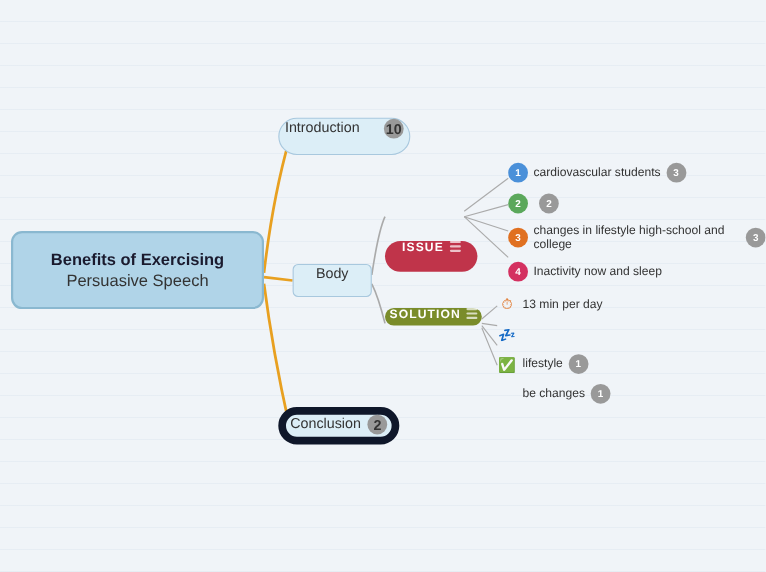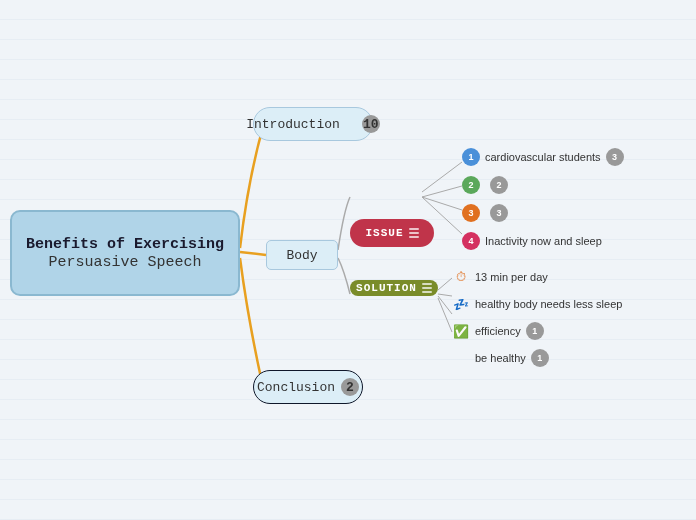--- a/index.html
+++ b/index.html
@@ -30,32 +30,30 @@
       position: absolute;
       top: 0; left: 0;
       width: 696px;
       height: 520px;
       pointer-events: none;
     }
 
     .node {
       position: absolute;
       display: flex;
-      align-items: center;
       justify-content: center;
       text-align: center;
-      font-family: Liberation Mono, monospace;
     }
 
     
     .node-central {
       left: 10px;
       top: 210px;
       width: 230px;
-      height: 86px;
+      height: 71px;
       background: #b0d4e8;
       border-radius: 10px;
       border: 2px solid #8ab8d0;
       flex-direction: column;
     }
     .node-central .title {
       font-size: 15px;
       font-weight: bold;
       color: #1a1a2e;
       line-height: 1.3;
@@ -96,21 +94,21 @@
     }
 
     
     .node-conclusion {
       left: 253px;
       top: 370px;
       width: 110px;
       height: 34px;
       background: #dceef7;
       border-radius: 17px;
-      border: 1px solid #0f172a;
+      border: 7px solid #0f172a;
     }
     .node-conclusion span {
       font-size: 13px;
       color: #333;
     }
 
     
     .node-issue {
       left: 350px;
       top: 183px;
@@ -309,40 +307,40 @@
     <span class="num-badge nb-1">1</span>
     <span>cardiovascular students</span>
     <span class="badge badge-gray" style="margin-left:5px;">3</span>
   </div>
   <div class="issue-item">
     <span class="num-badge nb-2">2</span>
     <span class="badge badge-gray" style="margin-left:5px;">2</span>
   </div>
   <div class="issue-item">
     <span class="num-badge nb-3">3</span>
+    <span>changes in lifestyle high-school and college</span>
     <span class="badge badge-gray" style="margin-left:5px;">3</span>
   </div>
   <div class="issue-item">
     <span class="num-badge nb-4">4</span>
     <span>Inactivity now and sleep</span>
   </div>
 </div>
 
 <div class="solution-children">
   <div class="solution-item">
     <span class="sol-icon" style="color:#e07020;">⏱</span>
     <span>13 min per day</span>
   </div>
   <div class="solution-item">
     <span class="sol-icon" style="color:#555;">💤</span>
-    <span>healthy body needs less sleep</span>
   </div>
   <div class="solution-item">
     <span class="sol-icon" style="color:#5ba85b;">✅</span>
-    <span>efficiency</span>
+    <span>lifestyle</span>
     <span class="badge badge-gray" style="margin-left:5px;">1</span>
   </div>
   <div class="solution-item">
     <span class="sol-icon"></span>
-    <span>be healthy</span>
+    <span>be changes</span>
     <span class="badge badge-gray" style="margin-left:5px;">1</span>
   </div>
 </div>
 
 </body></html>

